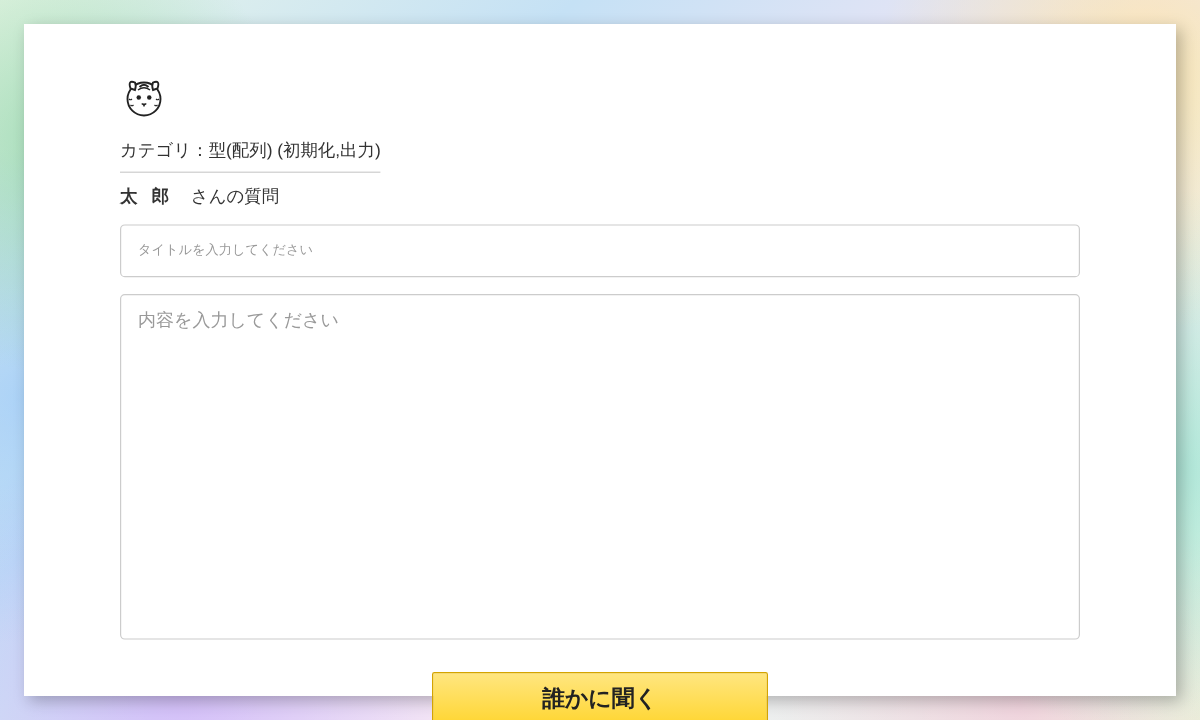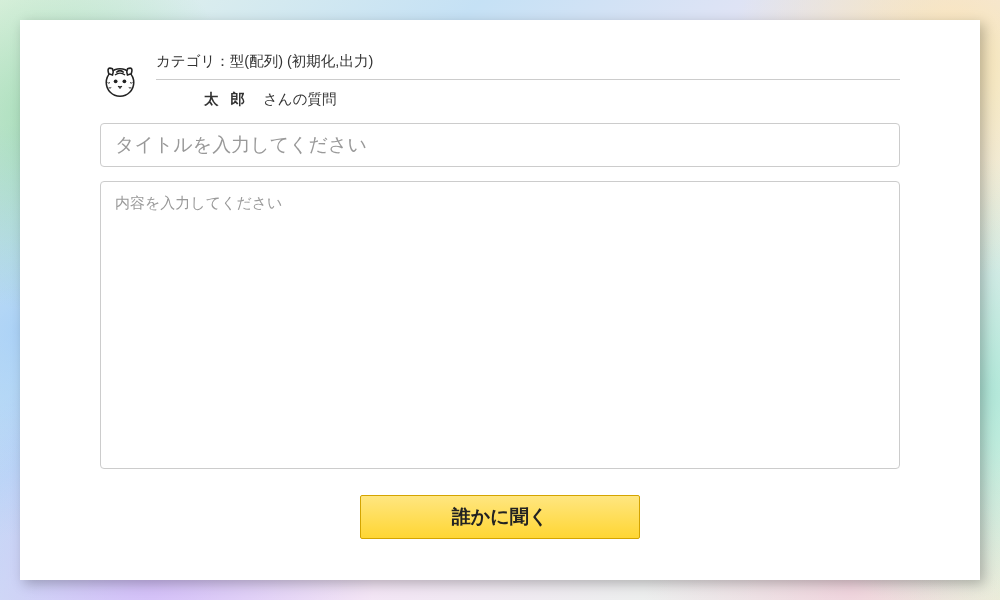--- a/index.html
+++ b/index.html
@@ -43,20 +43,21 @@
       bottom: 20px;
       background: #ffffff;
       box-shadow: 4px 4px 12px rgba(0,0,0,0.25);
       padding: 32px 80px 28px 80px;
     }
     .header-row {
       display: flex;
       align-items: flex-start;
       gap: 16px;
       margin-bottom: 14px;
+      flex-direction: column;
     }
     .avatar {
       flex-shrink: 0;
       width: 40px;
       height: 40px;
       margin-top: 8px;
     }
     .header-text {
       flex: 1;
     }
@@ -66,36 +67,35 @@
       padding-bottom: 8px;
       border-bottom: 1px solid #ccc;
       margin-bottom: 10px;
     }
     .author-line {
       font-size: 14.5px;
       color: #333;
       display: flex;
       align-items: baseline;
       gap: 14px;
-      margin-left: 48px;
     }
     .author-name {
       font-weight: bold;
       letter-spacing: 4px;
     }
     .author-suffix {
       font-weight: normal;
     }
     .title-input {
       width: 100%;
       height: 44px;
       border: 1px solid #ccc;
       border-radius: 4px;
       padding: 0 14px;
-      font-size: 19px;
+      font-size: 11px;
       color: #333;
       margin-bottom: 14px;
       font-family: inherit;
     }
     .title-input::placeholder {
       color: #999;
     }
     .content-textarea {
       width: 100%;
       height: 288px;

